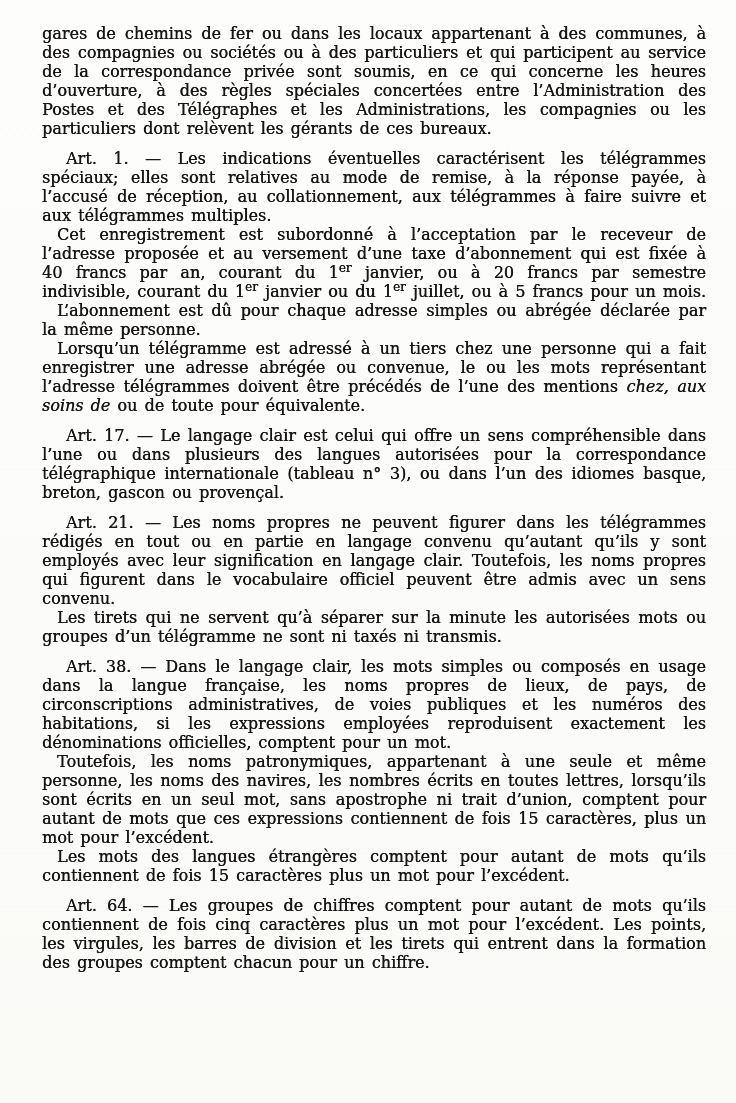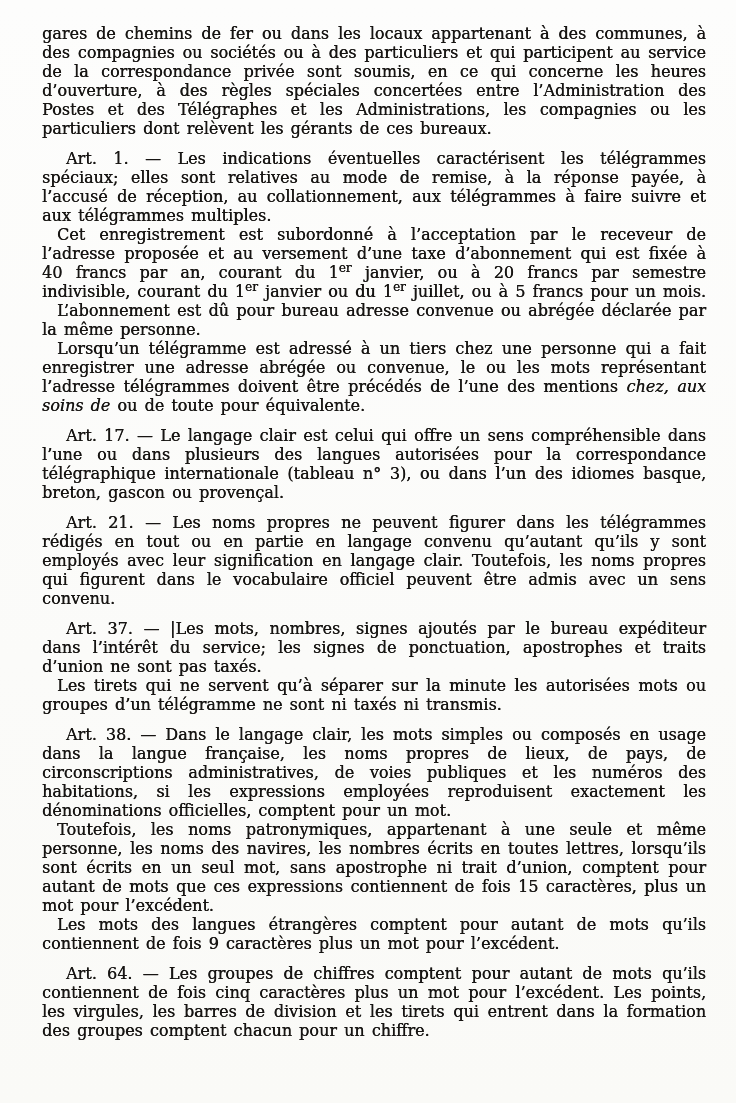--- a/index.html
+++ b/index.html
@@ -43,24 +43,23 @@
   }
 </style>
 </head>
 <body>
 
 <div class="page">
   <main class="page-body" style="color: rgb(23, 21, 19);">
       <p class="para flush"><span>gares de chemins de fer ou dans les locaux appartenant à des communes, à des compagnies ou sociétés ou à des particuliers et qui participent au service de la correspondance privée sont soumis, en ce qui concerne les heures d’ouverture, à des règles spéciales concertées entre l’Administration des Postes et des Télégraphes et les Administrations, les compagnies ou les particuliers dont relèvent les gérants de ces bureaux.</span></p>
       <p class="para article"><span>Art. 1. — Les indications éventuelles caractérisent les télégrammes spéciaux; elles sont relatives au mode de remise, à la réponse payée, à l’accusé de réception, au collationnement, aux télégrammes à faire suivre et aux télégrammes multiples.</span></p>
       <p class="para body"><span>Cet enregistrement est subordonné à l’acceptation par le receveur de l’adresse proposée et au versement d’une taxe d’abonnement qui est fixée à 40 francs par an, courant du 1</span><sup class="ord">er</sup><span> janvier, ou à 20 francs par semestre indivisible, courant du 1</span><sup class="ord">er</sup><span> janvier ou du 1</span><sup class="ord">er</sup><span> juillet, ou à 5 francs pour un mois.</span></p>
-      <p class="para body"><span>L’abonnement est dû pour bureau adresse convenue ou abrégée déclarée par la même personne.</span></p>
+      <p class="para body"><span>L’abonnement est dû pour chaque adresse simples ou abrégée déclarée par la même personne.</span></p>
       <p class="para body"><span>Lorsqu’un télégramme est adressé à un tiers chez une personne qui a fait enregistrer une adresse abrégée ou convenue, le ou les mots représentant l’adresse télégrammes doivent être précédés de l’une des mentions </span><span class="it">chez, aux soins de</span><span> ou de toute pour équivalente.</span></p>
       <p class="para article"><span>Art. 17. — Le langage clair est celui qui offre un sens compréhensible dans l’une ou dans plusieurs des langues autorisées pour la correspondance télégraphique internationale (tableau n° 3), ou dans l’un des idiomes basque, breton, gascon ou provençal.</span></p>
       <p class="para article"><span>Art. 21. — Les noms propres ne peuvent figurer dans les télégrammes rédigés en tout ou en partie en langage convenu qu’autant qu’ils y sont employés avec leur signification en langage clair. Toutefois, les noms propres qui figurent dans le vocabulaire officiel peuvent être admis avec un sens convenu.</span></p>
-      <p class="para article"><span>Art. 37. — |Les mots, nombres, signes ajoutés par le bureau expéditeur dans l’intérêt du service; les signes de ponctuation, apostrophes et traits d’union ne sont pas taxés.</span></p>
       <p class="para body"><span>Les tirets qui ne servent qu’à séparer sur la minute les autorisées mots ou groupes d’un télégramme ne sont ni taxés ni transmis.</span></p>
       <p class="para article"><span>Art. 38. — Dans le langage clair, les mots simples ou composés en usage dans la langue française, les noms propres de lieux, de pays, de circonscriptions administratives, de voies publiques et les numéros des habitations, si les expressions employées reproduisent exactement les dénominations officielles, comptent pour un mot.</span></p>
       <p class="para body"><span>Toutefois, les noms patronymiques, appartenant à une seule et même personne, les noms des navires, les nombres écrits en toutes lettres, lorsqu’ils sont écrits en un seul mot, sans apostrophe ni trait d’union, comptent pour autant de mots que ces expressions contiennent de fois 15 caractères, plus un mot pour l’excédent.</span></p>
-      <p class="para body"><span>Les mots des langues étrangères comptent pour autant de mots qu’ils contiennent de fois 9 caractères plus un mot pour l’excédent.</span></p>
+      <p class="para body"><span>Les mots des langues étrangères comptent pour autant de mots qu’ils contiennent de fois 15 caractères plus un mot pour l’excédent.</span></p>
       <p class="para article"><span>Art. 64. — Les groupes de chiffres comptent pour autant de mots qu’ils contiennent de fois cinq caractères plus un mot pour l’excédent. Les points, les virgules, les barres de division et les tirets qui entrent dans la formation des groupes comptent chacun pour un chiffre.</span></p>
     </main>
 </div>
 
 </body></html>

